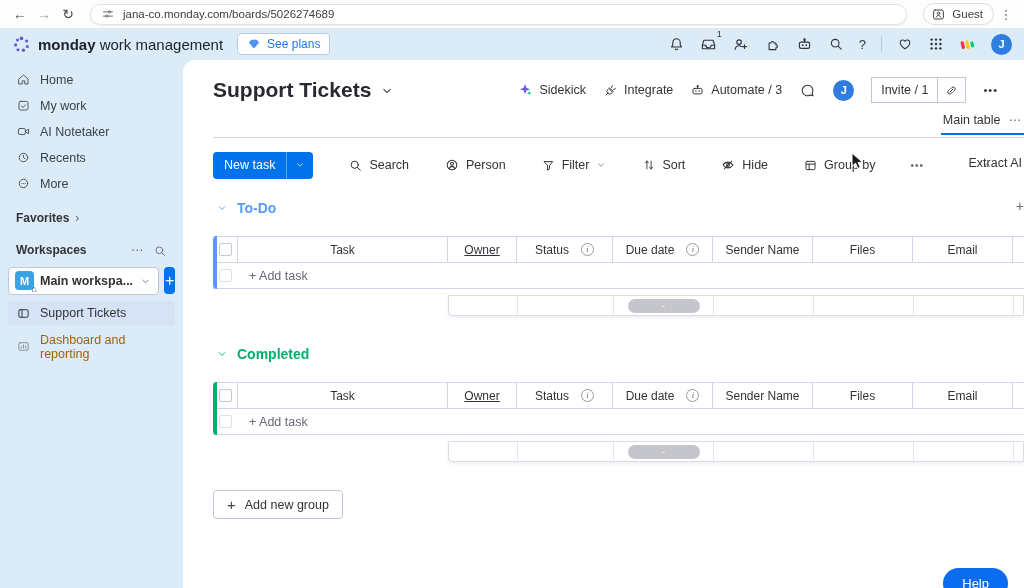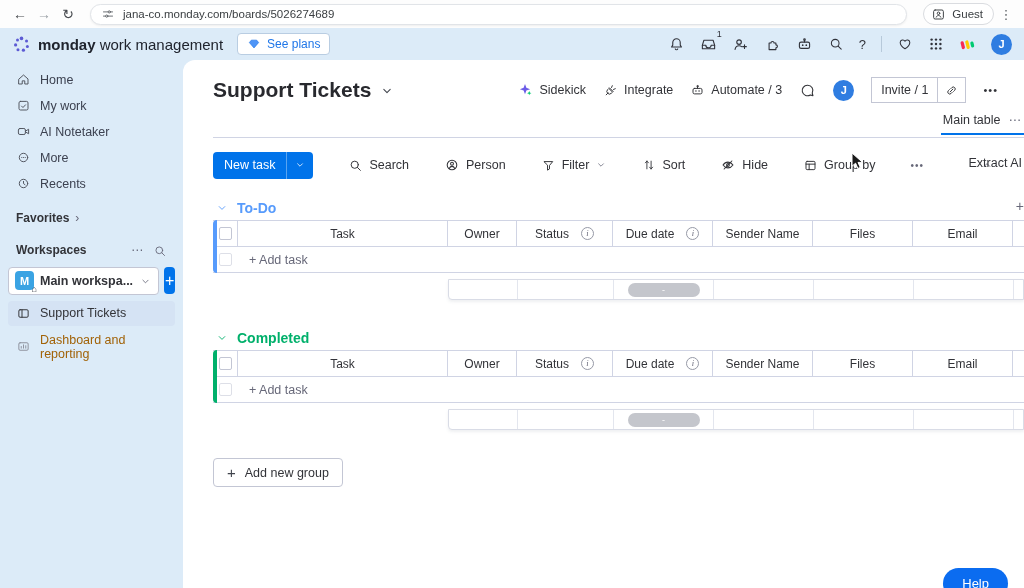--- a/index.html
+++ b/index.html
@@ -74,26 +74,26 @@
   .newtask { display:flex; align-items:stretch; height:27px; border-radius:4px; overflow:hidden; background:#0073ea; color:#fff; }
   .newtask .lbl { display:flex; align-items:center; padding:0 11px; font-size:12.5px; }
   .newtask .dd { display:flex; align-items:center; padding:0 7px; border-left:1px solid rgba(255,255,255,.35); font-size:10px; }
   .titem { display:flex; align-items:center; gap:6px; }
   .collapse { margin-left:auto; width:22px; height:22px; border-radius:50%; display:flex; align-items:center; justify-content:center; color:#676879; }
 
   
   .content { padding-left:30px; }
   .group { margin-top:21px; position:relative; }
   .gtitle { display:flex; align-items:center; gap:8px; font-size:14px; font-weight:600; color:var(--gc); padding-left:2px; }
-  .tbl { position:relative; margin-top:4px; }
+  .tbl { position:relative; margin-top:20px; }
   .colorbar { position:absolute; left:0; top:0; width:4px; height:53px; background:var(--gc); border-radius:4px 0 0 4px; z-index:2; }
   .row { display:flex; align-items:stretch; }
   .c { border-right:1px solid #d0d4e4; display:flex; align-items:center; justify-content:center; }
   .hrow { height:27px; border-top:1px solid #d0d4e4; border-bottom:1px solid #d0d4e4; font-size:12px; color:#323338; }
-  .w-cb{width:25px;} .w-task{width:210px;} .w-owner{width:69px;} .w-status{width:96px;} .w-due{width:100px;} .w-100{width:100px;} .w-sliver{flex:1; border-right:none;}
+  .w-cb{width:25px;} .w-task{width:210px;} .w-owner{width:69px;text-decoration:underline;} .w-status{width:96px;} .w-due{width:100px;} .w-100{width:100px;} .w-sliver{flex:1; border-right:none;}
   .hc { gap:12px; }
   .chk { width:13px; height:13px; border:1px solid #c3c6d4; border-radius:2px; background:#fff; }
   .chk.faded { opacity:.55; }
   .info { width:13px; height:13px; border:1px solid #9699a6; border-radius:50%; color:#676879; font-size:8.5px; line-height:11px; text-align:center; font-family:"Liberation Serif",serif; font-style:italic; }
   .arow { height:26px; border-bottom:1px solid #d0d4e4; }
   .arow .c { border-right:none; }
   .addtxt { display:flex; align-items:center; padding-left:11px; font-size:12.5px; color:#676879; }
   .frow { display:flex; margin-left:235px; margin-top:6px; height:21px; border:1px solid #d9dce6; border-radius:0 0 0 4px; background:#fff; box-shadow:0 2px 3px rgba(120,130,150,.12); }
   .fc { border-right:1px solid #e3e6ee; display:flex; align-items:center; justify-content:center; }
   .fc:last-child { border-right:none; }
@@ -404,29 +404,29 @@
         <span>My work</span>
       </div>
       <div class="sitem">
         <svg class="ic" width="15" height="15">
             <use href="#i-cam"></use>
           </svg>
         <span>AI Notetaker</span>
       </div>
       <div class="sitem">
         <svg class="ic" width="15" height="15">
-            <use href="#i-morec"></use>
-          </svg>
-        <span>More</span>
+            <use href="#i-clock"></use>
+          </svg>
+        <span>Recents</span>
       </div>
       <div class="sitem">
         <svg class="ic" width="15" height="15">
-            <use href="#i-clock"></use>
-          </svg>
-        <span>Recents</span>
+            <use href="#i-morec"></use>
+          </svg>
+        <span>More</span>
       </div>
 
       <div class="favrow">
         <span>Favorites</span>
         <span class="chev">›</span>
       </div>
 
       <div class="wsrow">
         <span>Workspaces</span>
         <span class="sp"></span>

